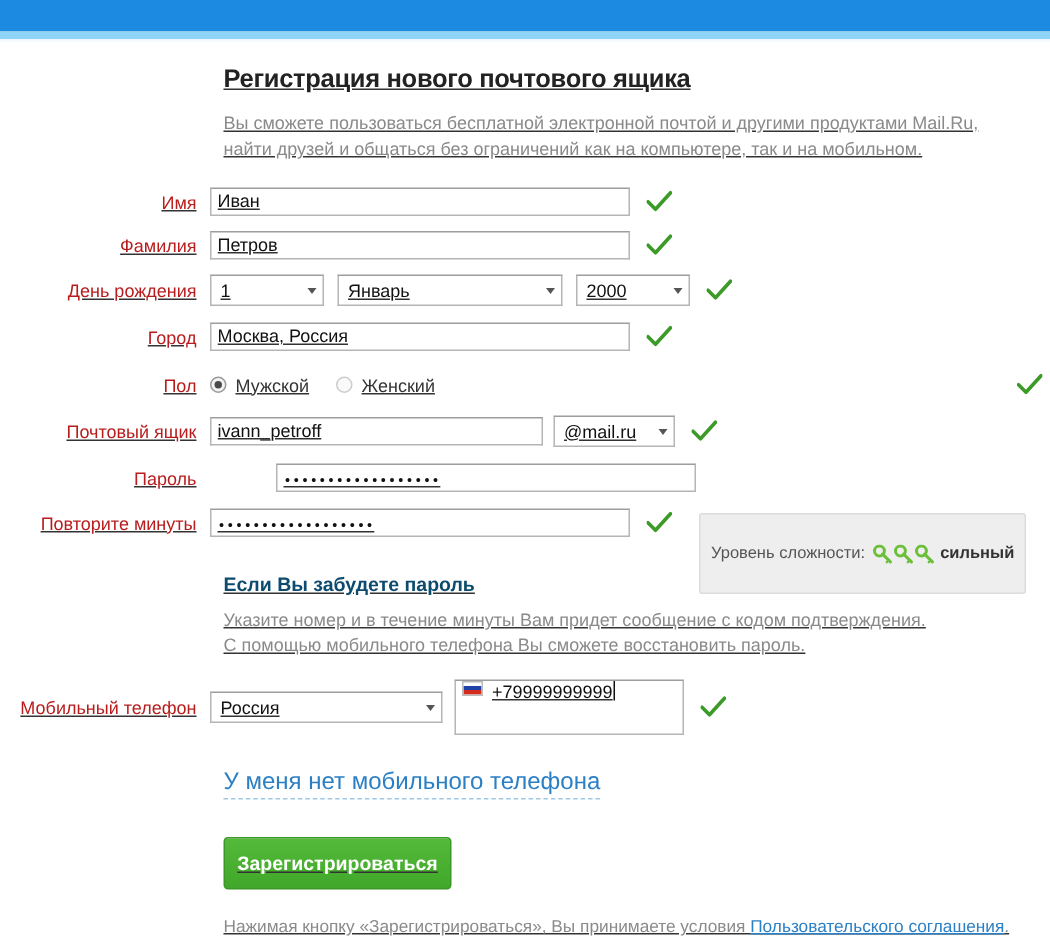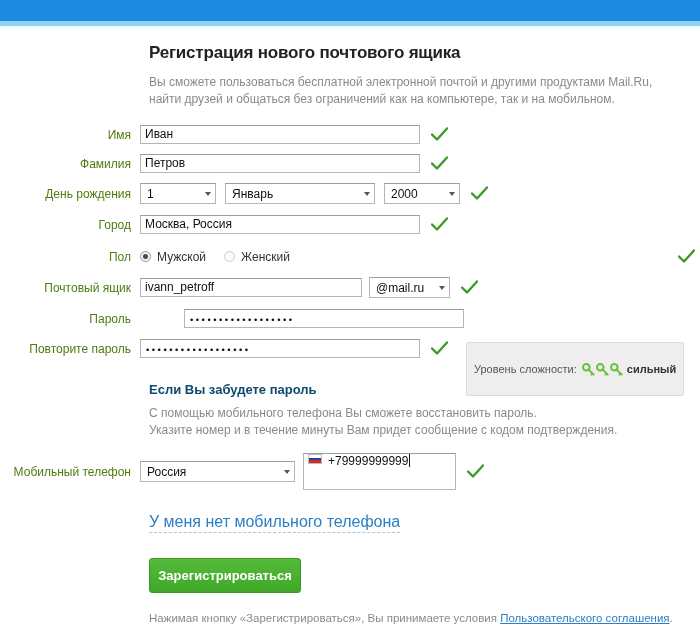--- a/index.html
+++ b/index.html
@@ -27,33 +27,34 @@
     background: #8fd3f7;
   }
   #topbar-shadow {
     height: 3px;
     background: linear-gradient(to bottom, #eef6fb, #ffffff);
   }
 
   
   #page {
     padding-top: 14px;
+    text-decoration: underline;
   }
 
   .row {
     display: flex;
     align-items: center;
     margin-bottom: 10px;
   }
   .label {
     width: 140px;
     text-align: right;
     padding-right: 9px;
     font-size: 12px;
-    color: #4d7c0f;
+    color: #b91c1c;
     flex: 0 0 auto;
     box-sizing: border-box;
   }
 
   .fieldwrap {
     display: flex;
     align-items: center;
     flex: 1 1 auto;
   }
 
@@ -400,38 +401,38 @@
     <div class="fieldwrap">
       <div class="textinput wide">
         <span class="pwd-dots">••••••••••••••••••</span>
       </div>
       <span class="check" style="width:22px;margin-left:11px;"></span>
     </div>
   </div>
 
   
   <div class="row" style="margin-top:11px;">
-    <div class="label">Повторите пароль</div>
+    <div class="label">Повторите минуты</div>
     <div class="fieldwrap">
       <div class="textinput wide">
         <span class="pwd-dots">••••••••••••••••••</span>
       </div>
       <span class="check">
         <svg width="17" height="15" viewBox="0 0 17 15">
             <path d="M1 7.5 L6 12.5 L16 1.5" stroke="#3c9a28" stroke-width="2.4" fill="none" stroke-linecap="round" stroke-linejoin="round"></path>
           </svg>
       </span>
     </div>
   </div>
 
   
   <div id="forgot-title">Если Вы забудете пароль</div>
   <div id="forgot-text">
+    <div>Указите номер и в течение минуты Вам придет сообщение с кодом подтверждения.</div>
     <div>С помощью мобильного телефона Вы сможете восстановить пароль.</div>
-    <div>Указите номер и в течение минуты Вам придет сообщение с кодом подтверждения.</div>
   </div>
 
   
   <div class="row">
     <div class="label">Мобильный телефон</div>
     <div class="fieldwrap">
       <div class="selectbox sel-country">
         <span>Россия</span>
         <span class="caret"></span>
       </div>

